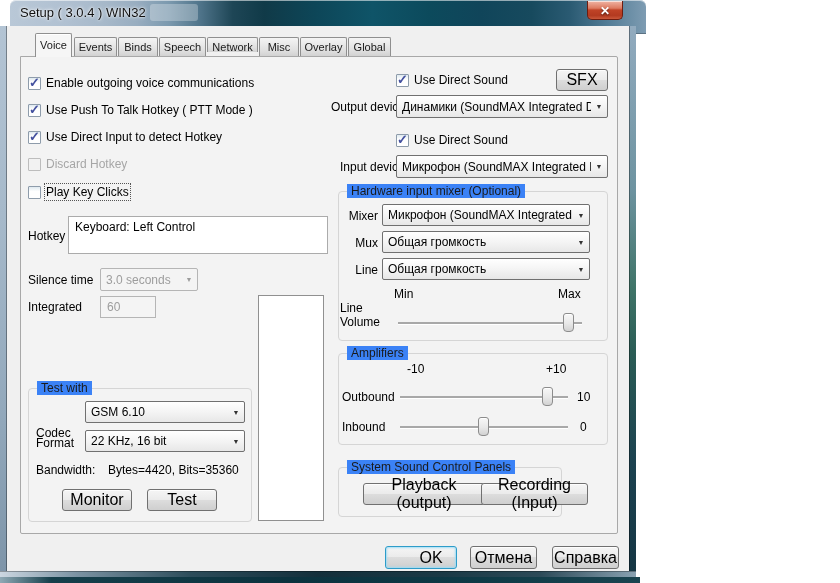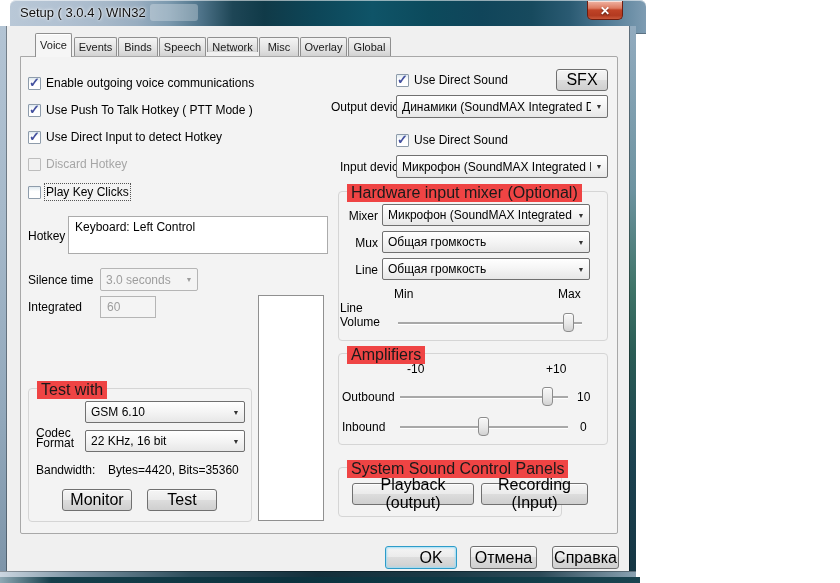--- a/index.html
+++ b/index.html
@@ -71,22 +71,22 @@
     font-size:12px; padding:3px 6px; }
   .textbox.disabled { background:#f4f4f4; color:#9d9d9d; border-color:#b5b5b5; }
 
   .btn { position:absolute; border:1px solid #707070; border-radius:3px;
     background:linear-gradient(#f5f5f5 0%,#ebebeb 48%,#dddddd 49%,#cfcfcf 100%);
     font-size:16px; color:#000; text-align:center; display:flex; align-items:center;
     justify-content:center; cursor:default; box-shadow:inset 0 1px 0 rgba(255,255,255,.8); }
   .btn.default { border-color:#2d9cc9; box-shadow:inset 0 0 2px 1px #9fdbf3, inset 0 1px 0 rgba(255,255,255,.8);padding-left:20px; }
 
   .group { position:absolute; border:1px solid #d5d5d5; border-radius:4px; }
-  .group-title { position:absolute; top:-8px; left:8px; background:#ef4444; padding:0 4px;
-    font-size:16px; color:#1a1a1a; white-space:nowrap; }
+  .group-title { position:absolute; top:-8px; left:8px; background:#3b82f6; padding:0 4px;
+    font-size:12px; color:#1a1a1a; white-space:nowrap; }
 
   .meter { position:absolute; background:#ffffff; border:1px solid #909090; }
 
   .slider { position:absolute; height:20px; }
   .slider .track { position:absolute; left:0; right:0; top:9px; height:2px;
     background:#a8a8a8; box-shadow:0 1px 0 #ffffff; }
   .slider .thumb { position:absolute; top:0; width:11px; height:19px;
     border:1px solid #8c8c8c; border-radius:3px 3px 4px 4px;
     background:linear-gradient(#f8f8f8,#e8e8e8 55%,#d2d2d2); box-shadow:inset 0 1px 0 #ffffff; }
 </style>
@@ -252,21 +252,21 @@
   <span class="lbl" style="left:342px;top:420px">Inbound</span>
   <div class="slider" style="left:400px;top:417px;width:168px">
     <div class="track"></div>
     <div class="thumb" style="left: calc(50% - 6px);"></div>
   </div>
   <span class="lbl" style="left:580px;top:420px">0</span>
 
   <div class="group" style="left:338px;top:467px;width:224px;height:50px">
     <span class="group-title">System Sound Control Panels</span>
   </div>
-  <div class="btn" style="left:352px;top:483px;width:122px;height:22px">
+  <div class="btn" style="left:363px;top:483px;width:122px;height:22px">
       <span>Playback (output)</span>
     </div>
   <div class="btn" style="left:481px;top:483px;width:107px;height:22px">
       <span>Recording (Input)</span>
     </div>
 
   <div class="btn default" style="left:385px;top:546px;width:72px;height:23px">
       <span>OK</span>
     </div>
   <div class="btn" style="left:470px;top:546px;width:67px;height:23px">

